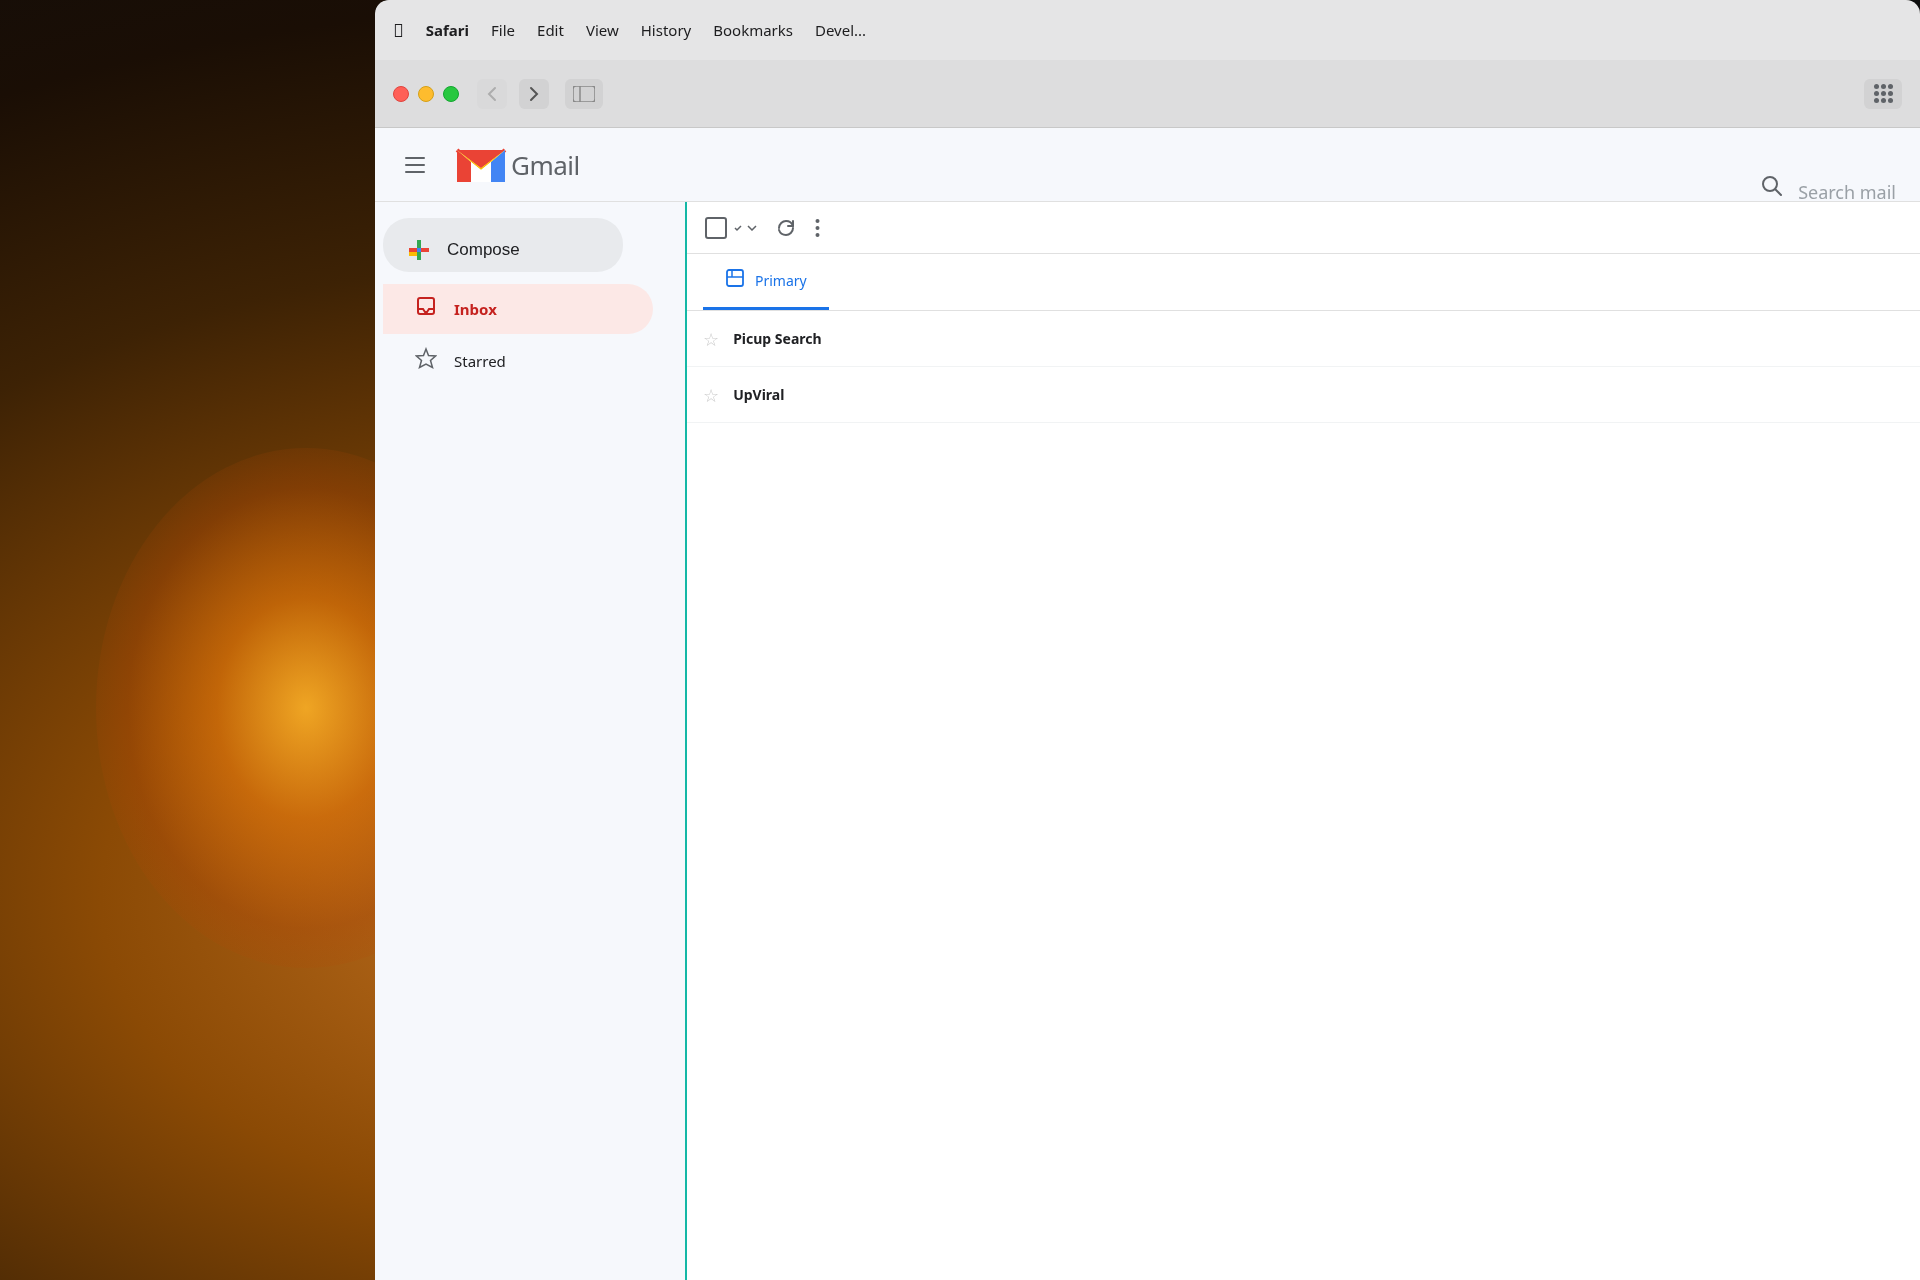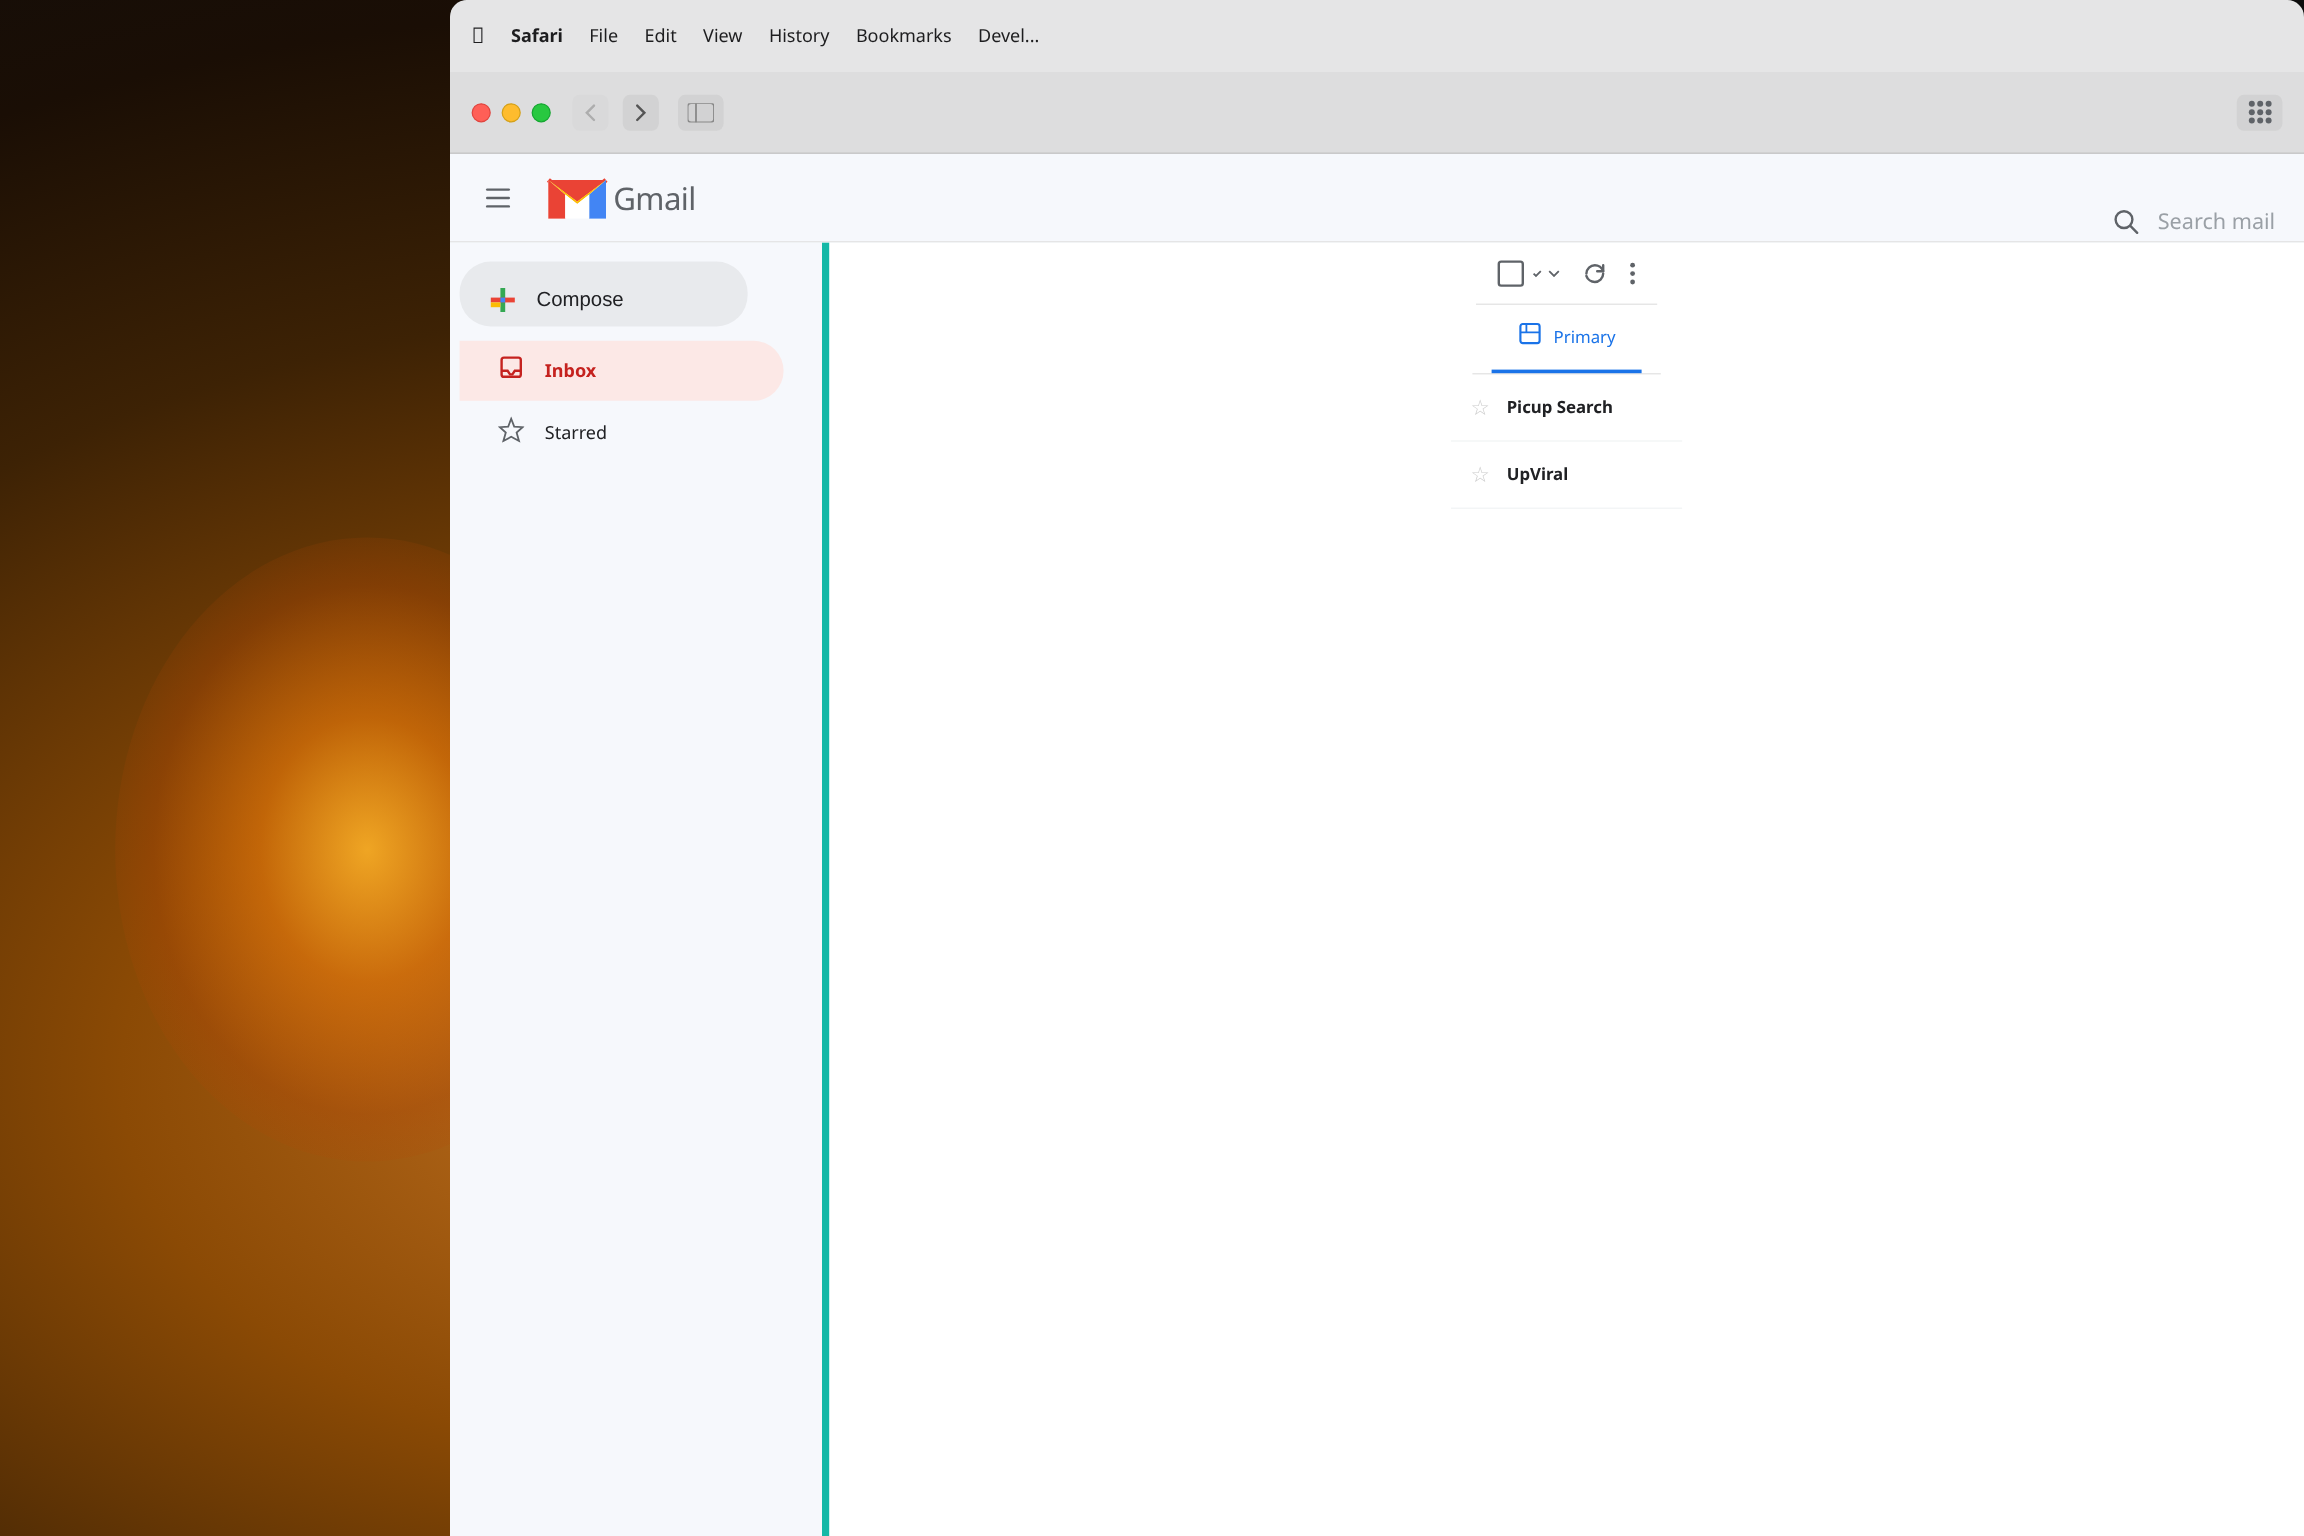--- a/index.html
+++ b/index.html
@@ -222,21 +222,21 @@
     .gmail-text {
       font-size: 26px;
       color: #5f6368;
       font-weight: 400;
       letter-spacing: -0.5px;
     }
 
     .gmail-search {
       margin-left: auto;
       display: flex;
-      align-items: flex-start;
+      align-items: flex-end;
       gap: 14px;
       margin-top: 48px;
     }
 
     .search-icon-wrap {
       color: #5f6368;
       font-size: 22px;
     }
 
     .search-placeholder-text {
@@ -318,24 +318,23 @@
 
     .nav-item.active .nav-item-label {
       font-weight: 700;
       color: #c5221f;
     }
 
     
     .gmail-main {
       flex: 1;
       background: #ffffff;
-      border-left: 6px solid #14b8a6;
+      border-left: 2px solid #14b8a6;
       display: flex;
       flex-direction: column;
-      align-items: center;
     }
 
     .email-toolbar {
       height: 52px;
       display: flex;
       align-items: center;
       padding: 0 18px;
       gap: 18px;
       border-bottom: 1px solid #e0e0e0;
     }

